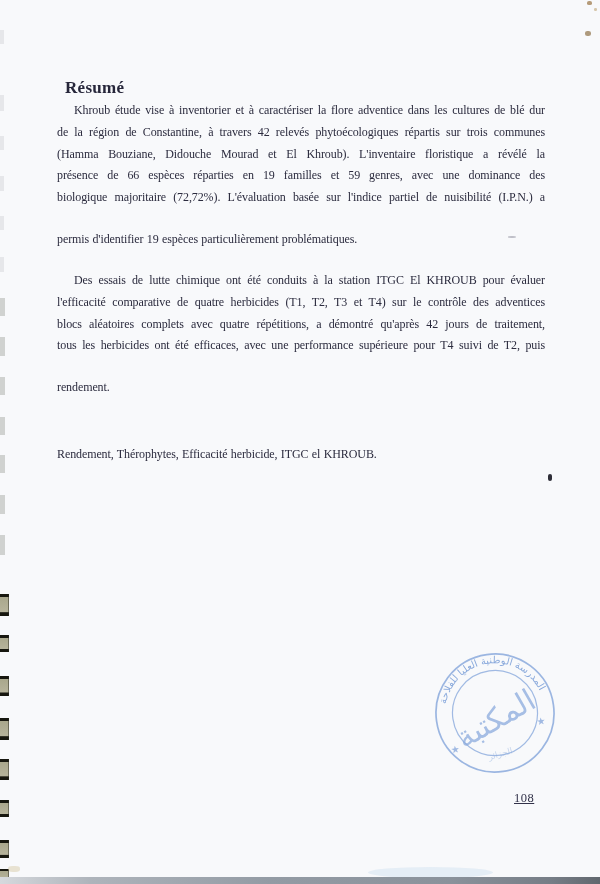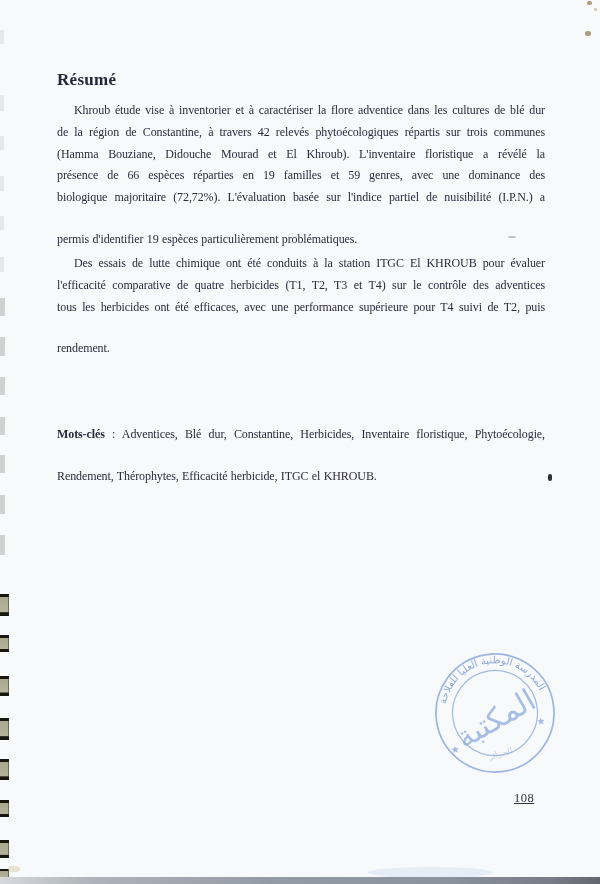--- a/index.html
+++ b/index.html
@@ -4,30 +4,30 @@
 <style>
   html,body{margin:0;padding:0;}
   body{width:600px;height:884px;background:#ffffff;}
   .page{
     position:relative;width:600px;height:884px;overflow:hidden;
     background:#f8f9fb;
     font-family:"Liberation Serif",serif;
     color:#2b2b3e;
   }
   .title{
-    position:absolute;left:57px;top:70px;margin:0;
+    position:absolute;left:57px;top:70px;margin:8px;
     font-size:17px;font-weight:bold;letter-spacing:.3px;color:#26263a;
   }
   .para{
     position:absolute;left:57px;width:488px;
     font-size:12px;line-height:21.8px;letter-spacing:-0.1px;
     word-spacing:.5px;
   }
   .p1{top:100px}
-  .p2{top:253px}
+  .p2{top:270px}
   .p3{top:424px}
   .line{text-align:justify;text-align-last:justify;}
   .line.last{text-align-last:left;margin-top:20px;}
   .indent-first .line:first-child{text-indent:17px;}
   .pagenum{position:absolute;left:514px;top:791px;font-size:12.5px;color:#33334a;letter-spacing:.5px;text-decoration:underline;}
   .stamp{position:absolute;left:425px;top:643px;transform:rotate(-8deg);}
   .stamp text{font-family:"DejaVu Sans",sans-serif;}
   .bmark{position:absolute;left:0;width:8px;
     background:linear-gradient(180deg,#17170f 0%,#17170f 15%,#a9a78c 15%,#b6b39b 80%,#17170f 85%,#17170f 100%);
     border-right:1px solid rgba(40,40,30,.5);
@@ -54,26 +54,26 @@
       <div class="line">de la région de Constantine, à travers 42 relevés phytoécologiques répartis sur trois communes</div>
       <div class="line">(Hamma Bouziane, Didouche Mourad et El Khroub). L'inventaire floristique a révélé la</div>
       <div class="line">présence de 66 espèces réparties en 19 familles et 59 genres, avec une dominance des</div>
       <div class="line">biologique majoritaire (72,72%). L'évaluation basée sur l'indice partiel de nuisibilité (I.P.N.) a</div>
       <div class="line last">permis d'identifier 19 espèces particulièrement problématiques.</div>
     </div>
 
   <div class="para p2 indent-first">
       <div class="line">Des essais de lutte chimique ont été conduits à la station ITGC El KHROUB pour évaluer</div>
       <div class="line">l'efficacité comparative de quatre herbicides (T1, T2, T3 et T4) sur le contrôle des adventices</div>
+      <div class="line">blocs aléatoires complets avec quatre répétitions, a démontré qu'après 42 jours de traitement,</div>
       <div class="line">tous les herbicides ont été efficaces, avec une performance supérieure pour T4 suivi de T2, puis</div>
       <div class="line last">rendement.</div>
     </div>
 
   <div class="para p3">
-      <div class="line"><b>Mots-clés</b> : Adventices, Blé dur, Constantine, Herbicides, Inventaire floristique, Phytoécologie,</div>
       <div class="line last">Rendement, Thérophytes, Efficacité herbicide, ITGC el KHROUB.</div>
     </div>
 
   <svg class="stamp" width="140" height="140" viewBox="0 0 140 140">
     <g opacity="0.88">
       <circle cx="70" cy="70" r="59" fill="none" stroke-width="1.7" stroke-opacity="0.85" stroke="#7b9fd8"></circle>
       <circle cx="70" cy="70" r="42.5" fill="none" stroke-width="1.2" stroke-opacity="0.8" stroke="#7b9fd8"></circle>
       <defs>
         <path id="ringPath" d="M 26 94 A 50 50 0 1 1 114 94" fill="none"></path>
       </defs>

